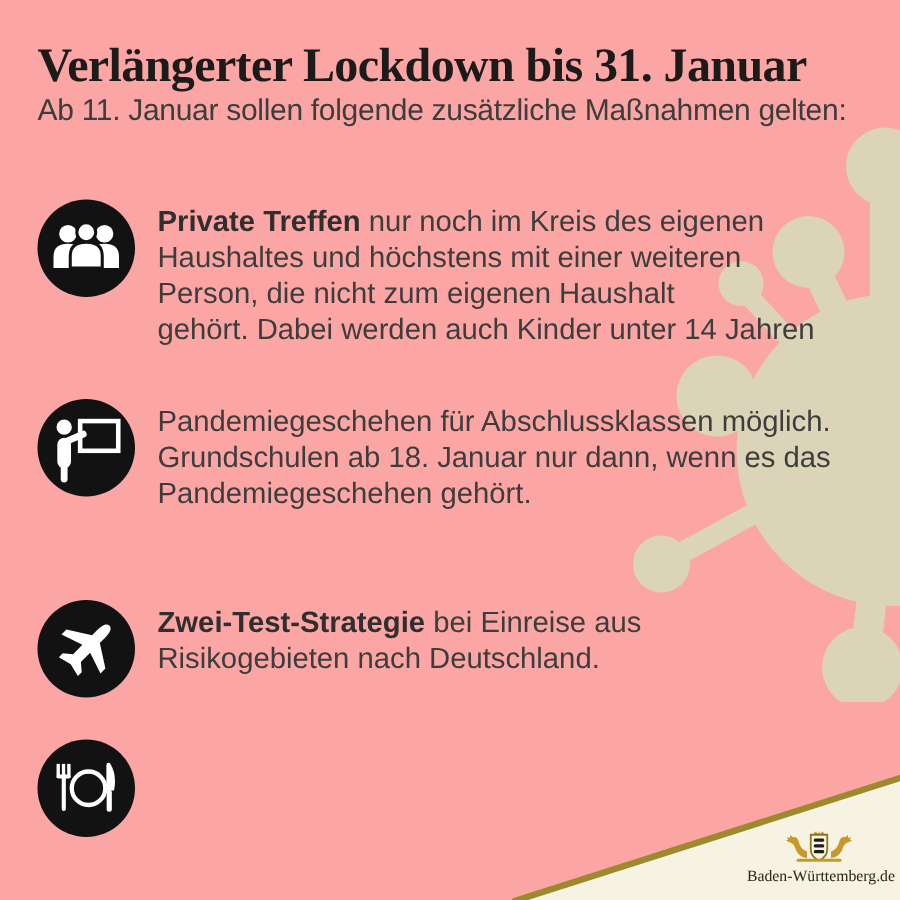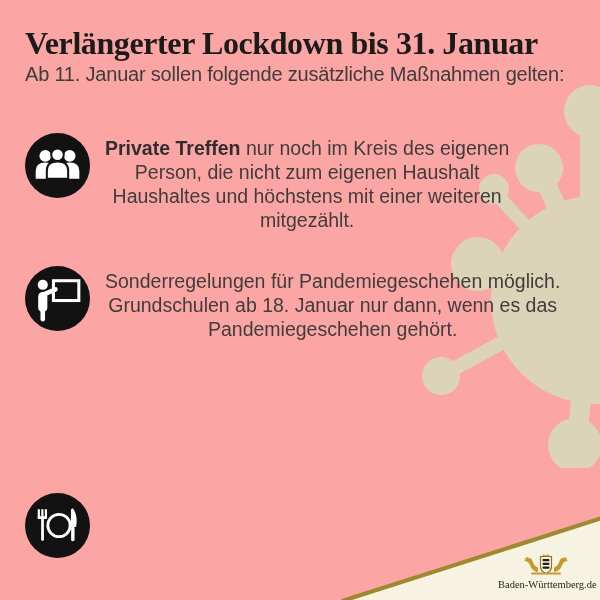--- a/index.html
+++ b/index.html
@@ -10,21 +10,21 @@
   .virus{position:absolute;left:418px;top:78px;z-index:0;}
   .title{
     position:absolute;left:25px;top:25px;margin:0;z-index:2;
     font-family:"Liberation Serif",serif;font-weight:bold;font-size:32px;
     letter-spacing:-0.4px;color:#1b1b1a;white-space:nowrap;
   }
   .subtitle{
     position:absolute;left:25px;top:63px;margin:0;z-index:2;
     font-size:20px;color:#3d3d3c;white-space:nowrap;letter-spacing:-0.2px;
   }
-  .measure{position:absolute;left:25px;display:flex;gap:15px;z-index:2;text-align:center;}
+  .measure{position:absolute;left:25px;display:flex;gap:15px;z-index:2;}
   .badge{
     width:65px;height:65px;border-radius:50%;background:#121212;flex:none;
     display:flex;align-items:center;justify-content:center;
   }
   .badge svg{width:65px;height:65px;display:block;}
   .mtext{font-size:19.5px;line-height:24px;padding-top:3px;}
   .mline{white-space:nowrap;}
   .mlead{font-weight:bold;color:#2f2f2e;}
   .corner{position:absolute;left:340px;top:512px;z-index:1;}
   .brand{position:absolute;left:498px;top:550px;width:96px;text-align:center;z-index:3;}
@@ -68,45 +68,58 @@
           <path d="M10.5,45 v-7.5 q0,-8.5 9.5,-8.5 q9.5,0 9.5,8.5 V45 z"></path>
           <circle cx="44" cy="22.5" r="5.8"></circle>
           <path d="M34.5,45 v-7.5 q0,-8.5 9.5,-8.5 q9.5,0 9.5,8.5 V45 z"></path>
           <circle cx="32" cy="21.5" r="6.2" stroke="#121212" stroke-width="2"></circle>
           <path d="M21.5,45 v-8 q0,-9 10.5,-9 q10.5,0 10.5,9 v8 z" stroke="#121212" stroke-width="2"></path>
         </g>
       </svg>
     </div>
     <div class="mtext">
       <div class="mline"><span class="mlead">Private Treffen</span><span> nur noch im Kreis des eigenen</span></div>
+      <div class="mline">Haushaltes und höchstens mit einer weiteren</div>
       <div class="mline">Person, die nicht zum eigenen Haushalt</div>
-      <div class="mline">Haushaltes und höchstens mit einer weiteren</div>
-      <div class="mline">mitgezählt.</div>
+      <div class="mline">gehört. Dabei werden auch Kinder unter 14 Jahren</div>
     </div>
   </div>
 
   <div class="measure" style="top:266px">
     <div class="badge">
       <svg viewBox="0 0 64 64" aria-hidden="true">
         <rect x="28" y="14.5" width="25" height="19.5" fill="none" stroke="#ffffff" stroke-width="3"></rect>
         <g stroke="#ffffff" stroke-linecap="round" fill="#ffffff">
           <circle cx="17.5" cy="18.5" r="5" stroke="none"></circle>
           <line x1="17.5" y1="28.5" x2="30" y2="23" stroke-width="4.5"></line>
           <line x1="17.5" y1="30" x2="17.5" y2="41" stroke-width="9"></line>
           <line x1="17.5" y1="41" x2="17.5" y2="52.5" stroke-width="4.5"></line>
         </g>
       </svg>
     </div>
     <div class="mtext">
-      <div class="mline">Sonderregelungen für Pandemiegeschehen möglich.</div>
+      <div class="mline">Pandemiegeschehen für Abschlussklassen möglich.</div>
       <div class="mline">Grundschulen ab 18. Januar nur dann, wenn es das</div>
       <div class="mline">Pandemiegeschehen gehört.</div>
     </div>
   </div>
 
+  <div class="measure" style="top:400px">
+    <div class="badge">
+      <svg viewBox="0 0 64 64" aria-hidden="true">
+        <g transform="rotate(45 32 32)">
+          <path fill="#ffffff" d="M32,10.5 c2.6,0 3.6,3.2 3.6,7.2 V23 l14.5,9.3 v4.6 L35.6,32 v8.6 l5.2,4.4 v3.6 L32,46.4 l-8.8,2.2 v-3.6 l5.2,-4.4 V32 l-14.5,4.9 v-4.6 L28.4,23 v-5.3 c0,-4 1,-7.2 3.6,-7.2 z"></path>
+        </g>
+      </svg>
+    </div>
+    <div class="mtext">
+      <div class="mline"><span class="mlead">Zwei-Test-Strategie</span><span> bei Einreise aus</span></div>
+      <div class="mline">Risikogebieten nach Deutschland.</div>
+    </div>
+  </div>
 
   <div class="measure" style="top:493px">
     <div class="badge">
       <svg viewBox="0 0 64 64" aria-hidden="true">
         <g fill="#ffffff">
           <rect x="12.5" y="16" width="2.2" height="9"></rect>
           <rect x="16" y="16" width="2.2" height="9"></rect>
           <rect x="19.5" y="16" width="2.2" height="9"></rect>
           <rect x="12.5" y="23" width="9.2" height="2.6" rx="1.2"></rect>
           <rect x="15.9" y="23" width="2.7" height="24" rx="1.3"></rect>

